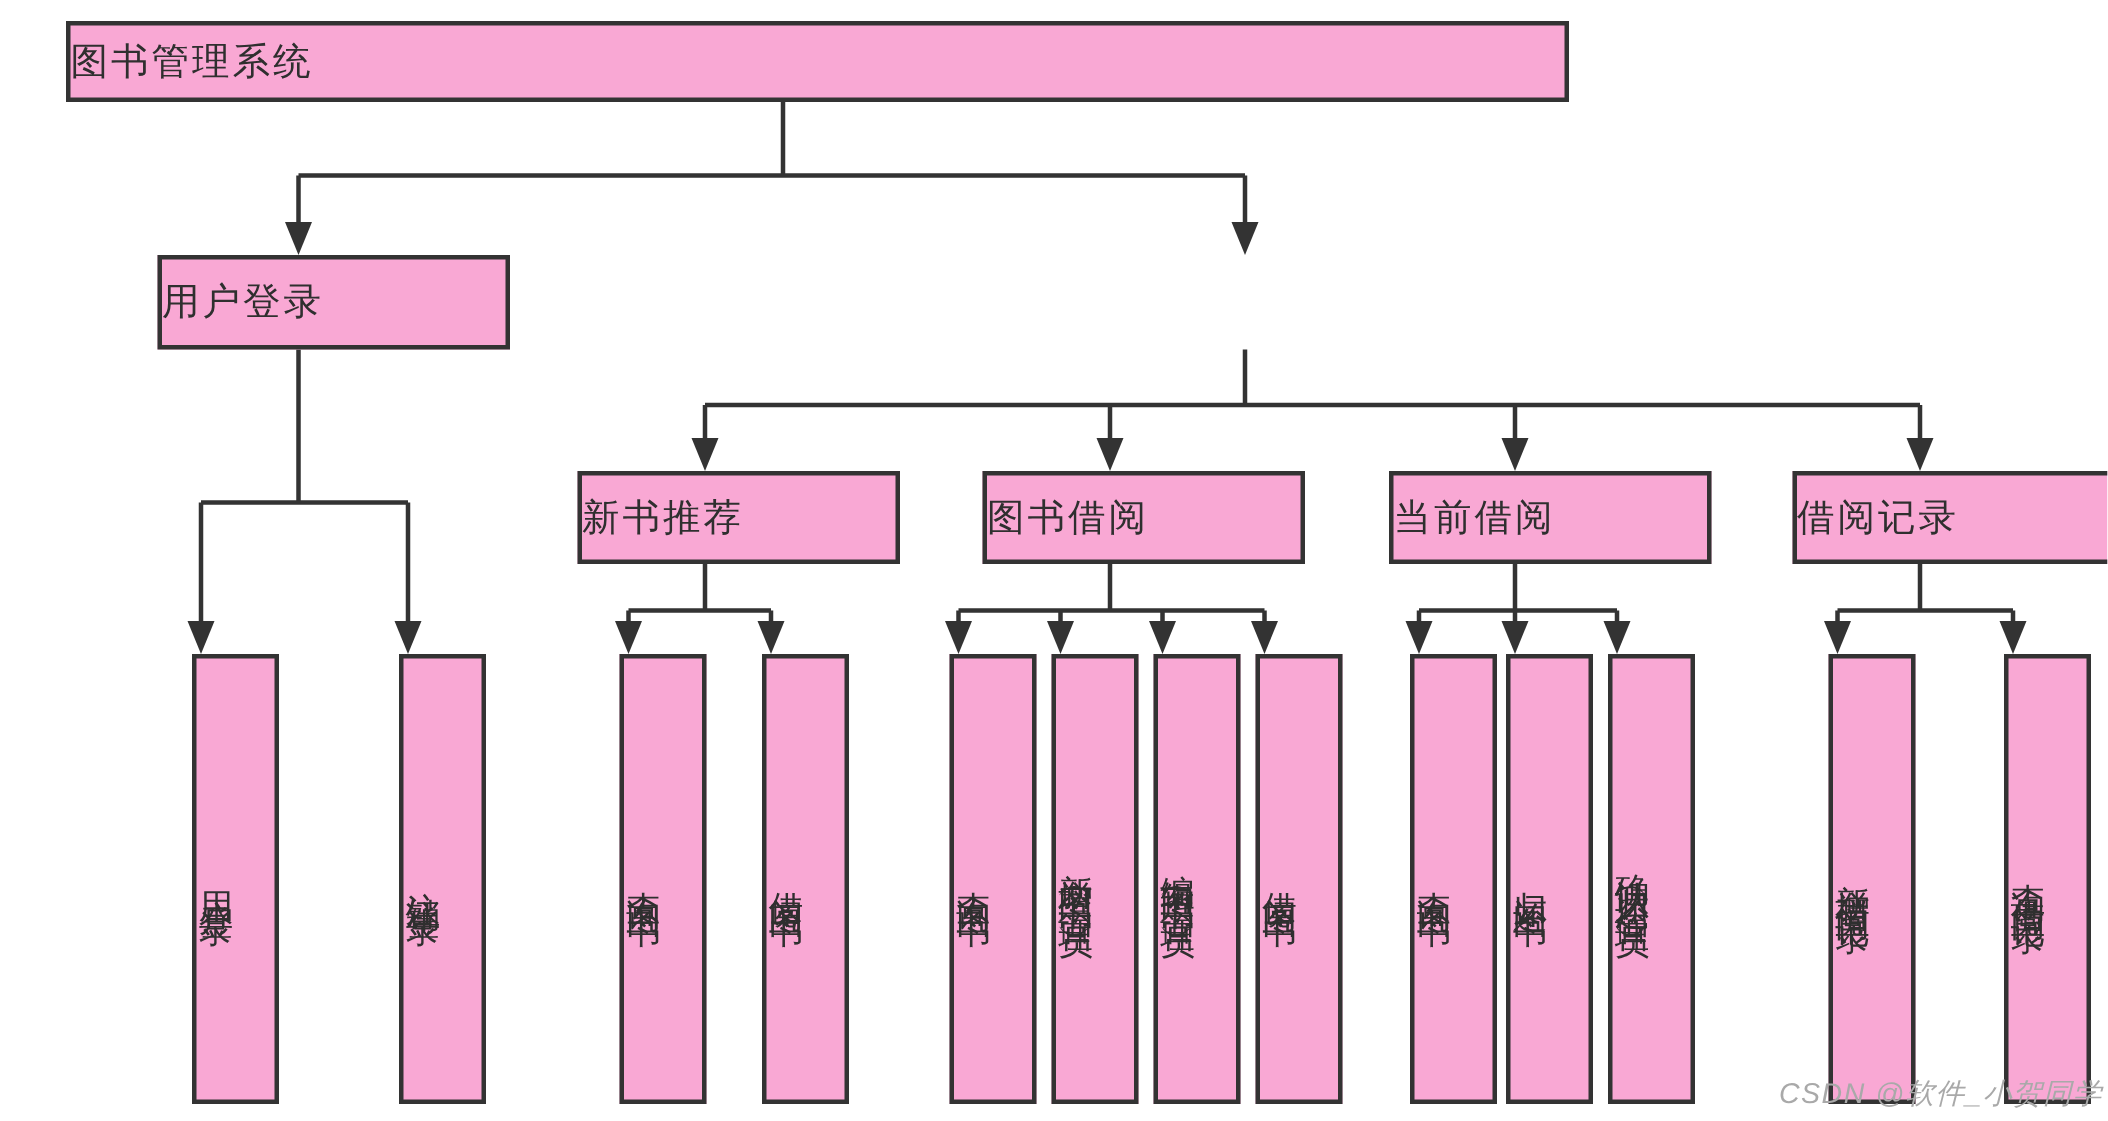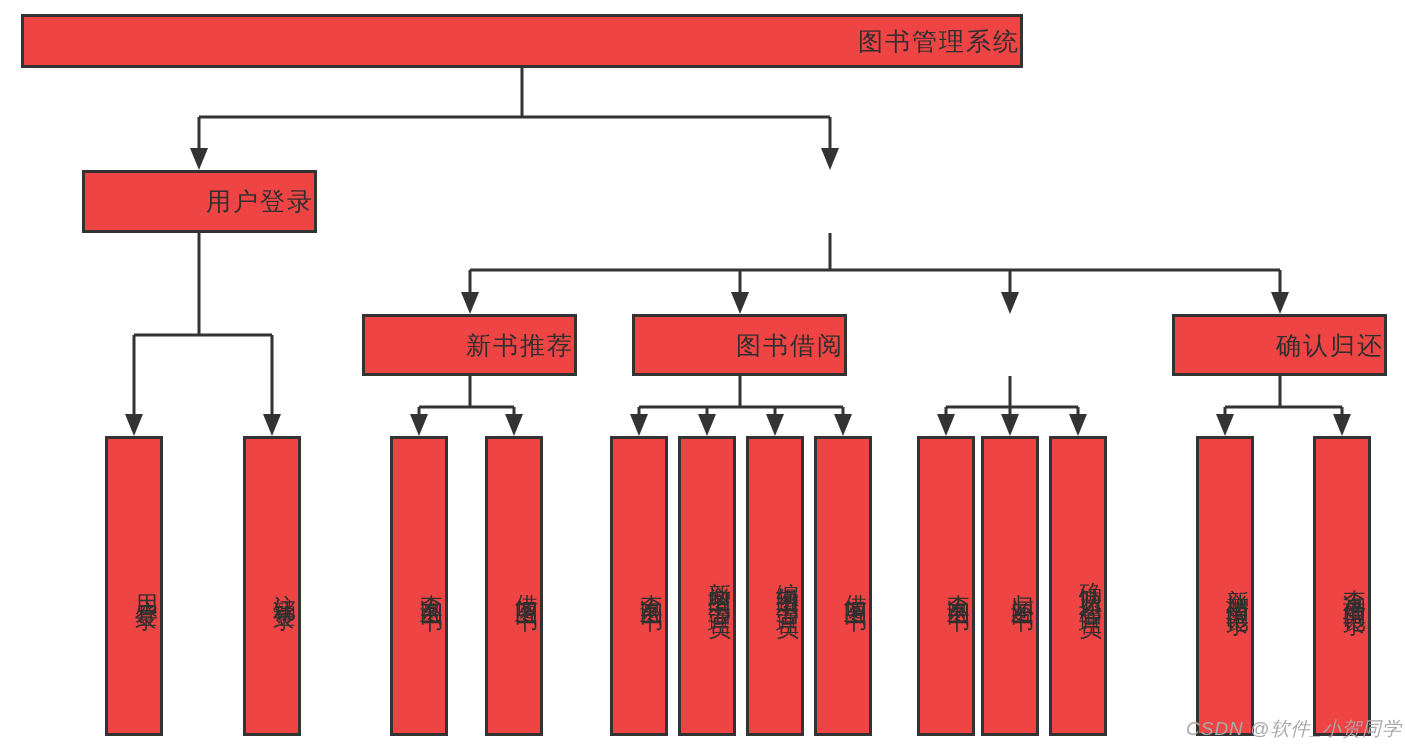--- a/index.html
+++ b/index.html
@@ -19,27 +19,28 @@
     overflow: hidden;
   }
   #connectors {
     position: absolute;
     left: 0; top: 0;
     width: 1405px; height: 747px;
     z-index: 1;
   }
   .node {
     position: absolute;
-    background: #ef4444;
+    background: #f9a8d4;
     border: 3px solid var(--line);
     display: flex;
     align-items: center;
-    justify-content: flex-end;
+    justify-content: flex-start;
     z-index: 2;
     color: var(--text);
+    margin-left: 23px;
   }
   .node .lbl {
     font-size: 25px;
     line-height: 1.15;
     white-space: nowrap;
     color: var(--text);
   }
   .node.h .lbl { letter-spacing: 2px; }
   .node.v .lbl {
     writing-mode: vertical-rl;
@@ -119,22 +120,25 @@
   <div class="node h" style="left:82px; top:170px; width:235px; height:63px;">
     <span class="lbl">用户登录</span>
   </div>
 
   <div class="node h" style="left:362px; top:314px; width:215px; height:62px;">
     <span class="lbl">新书推荐</span>
   </div>
   <div class="node h" style="left:632px; top:314px; width:215px; height:62px;">
     <span class="lbl">图书借阅</span>
   </div>
+  <div class="node h" style="left:903px; top:314px; width:215px; height:62px;">
+    <span class="lbl">当前借阅</span>
+  </div>
   <div class="node h" style="left:1172px; top:314px; width:215px; height:62px;">
-    <span class="lbl">确认归还</span>
+    <span class="lbl">借阅记录</span>
   </div>
 
   <div class="node v" style="left:105px; top:436px; width:58px; height:300px;">
     <span class="lbl">用户登录</span>
   </div>
   <div class="node v" style="left:243px; top:436px; width:58px; height:300px;">
     <span class="lbl">注销登录</span>
   </div>
 
   <div class="node v" style="left:390px; top:436px; width:58px; height:300px;">

